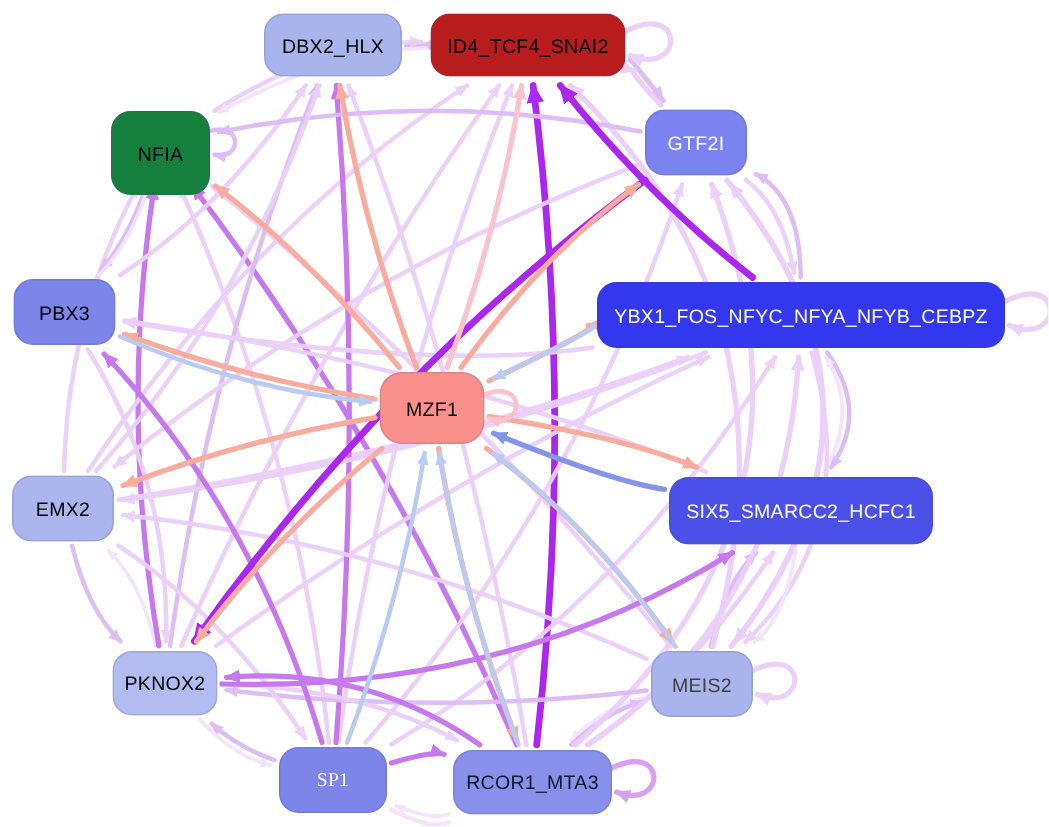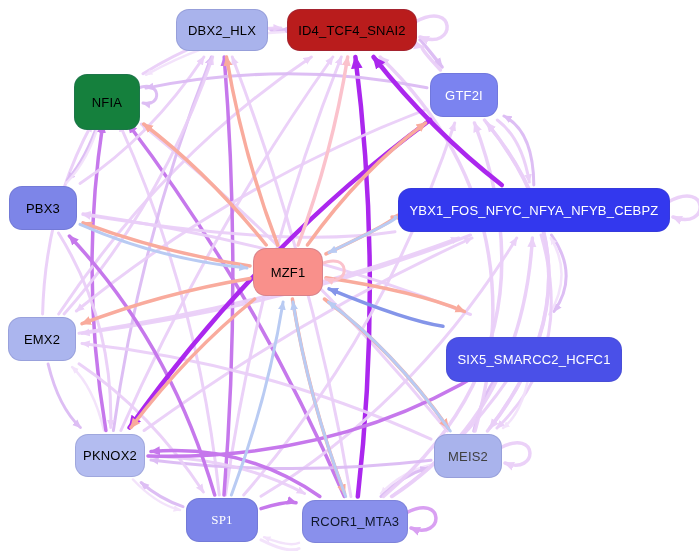--- a/index.html
+++ b/index.html
@@ -148,27 +148,27 @@
       </div>
       <div class="node" style="left: 430px; top: 73px; width: 68px; height: 44px; background: rgb(123, 131, 240); color: rgb(255, 255, 255);">
         <span>GTF2I</span>
       </div>
       <div class="node" style="left: 9px; top: 186px; width: 68px; height: 44px; background: rgb(125, 133, 232); color: rgb(0, 0, 0);">
         <span>PBX3</span>
       </div>
       <div class="node" style="left: 398px; top: 188px; width: 272px; height: 44px; background: rgb(51, 56, 238); color: rgb(255, 255, 255);">
         <span>YBX1_FOS_NFYC_NFYA_NFYB_CEBPZ</span>
       </div>
-      <div class="node" style="left: 253px; top: 248px; width: 70px; height: 48px; background: rgb(249, 144, 139); color: rgb(0, 0, 0);">
+      <div class="node" style="left: 253px; top: 248px; width: 70px; height: 48px; background: rgb(249, 144, 139); color: rgb(0, 0, 0); border-radius: 15px;">
         <span>MZF1</span>
       </div>
       <div class="node" style="left: 8px; top: 317px; width: 68px; height: 44px; background: rgb(171, 181, 238); color: rgb(0, 0, 0);">
         <span>EMX2</span>
       </div>
-      <div class="node" style="left: 446px; top: 317.5px; width: 176px; height: 45px; background: rgb(74, 80, 232); color: rgb(255, 255, 255); margin-top: 19px;">
+      <div class="node" style="left: 446px; top: 317.5px; width: 176px; height: 45px; background: rgb(74, 80, 232); color: rgb(255, 255, 255);">
         <span>SIX5_SMARCC2_HCFC1</span>
       </div>
       <div class="node" style="left: 75px; top: 433.5px; width: 70px; height: 43px; background: rgb(179, 188, 240); color: rgb(0, 0, 0);">
         <span>PKNOX2</span>
       </div>
       <div class="node" style="left: 434px; top: 434px; width: 68px; height: 44px; background: rgb(169, 179, 236); color: #404040;">
         <span>MEIS2</span>
       </div>
       <div class="node" style="left: 186px; top: 498px; width: 72px; height: 44px; background: rgb(125, 133, 234); color: rgb(255, 255, 255); font-family: Liberation Serif, serif;">
         <span>SP1</span>

